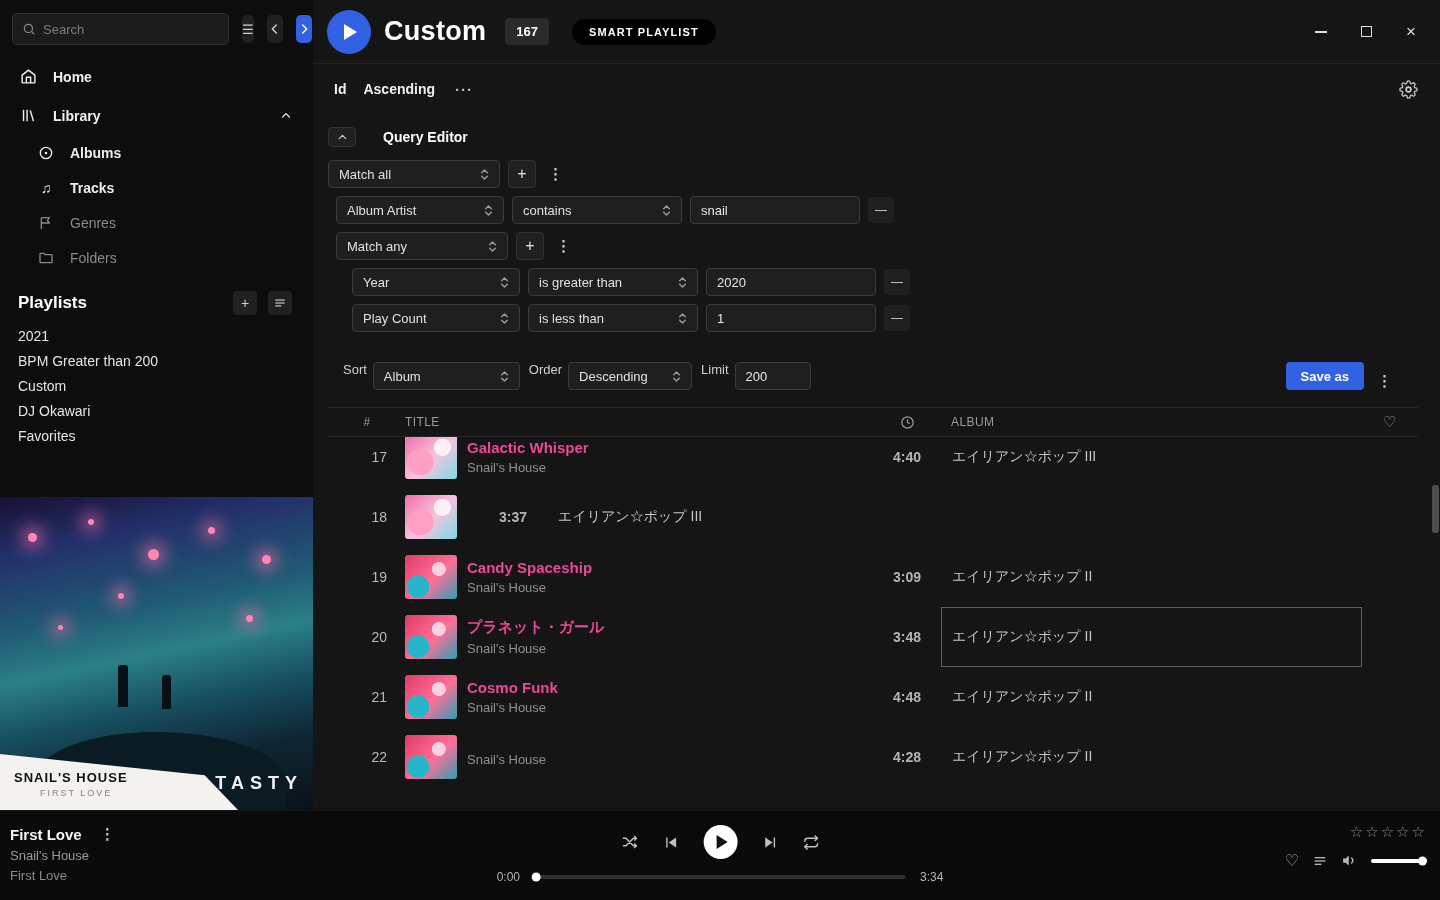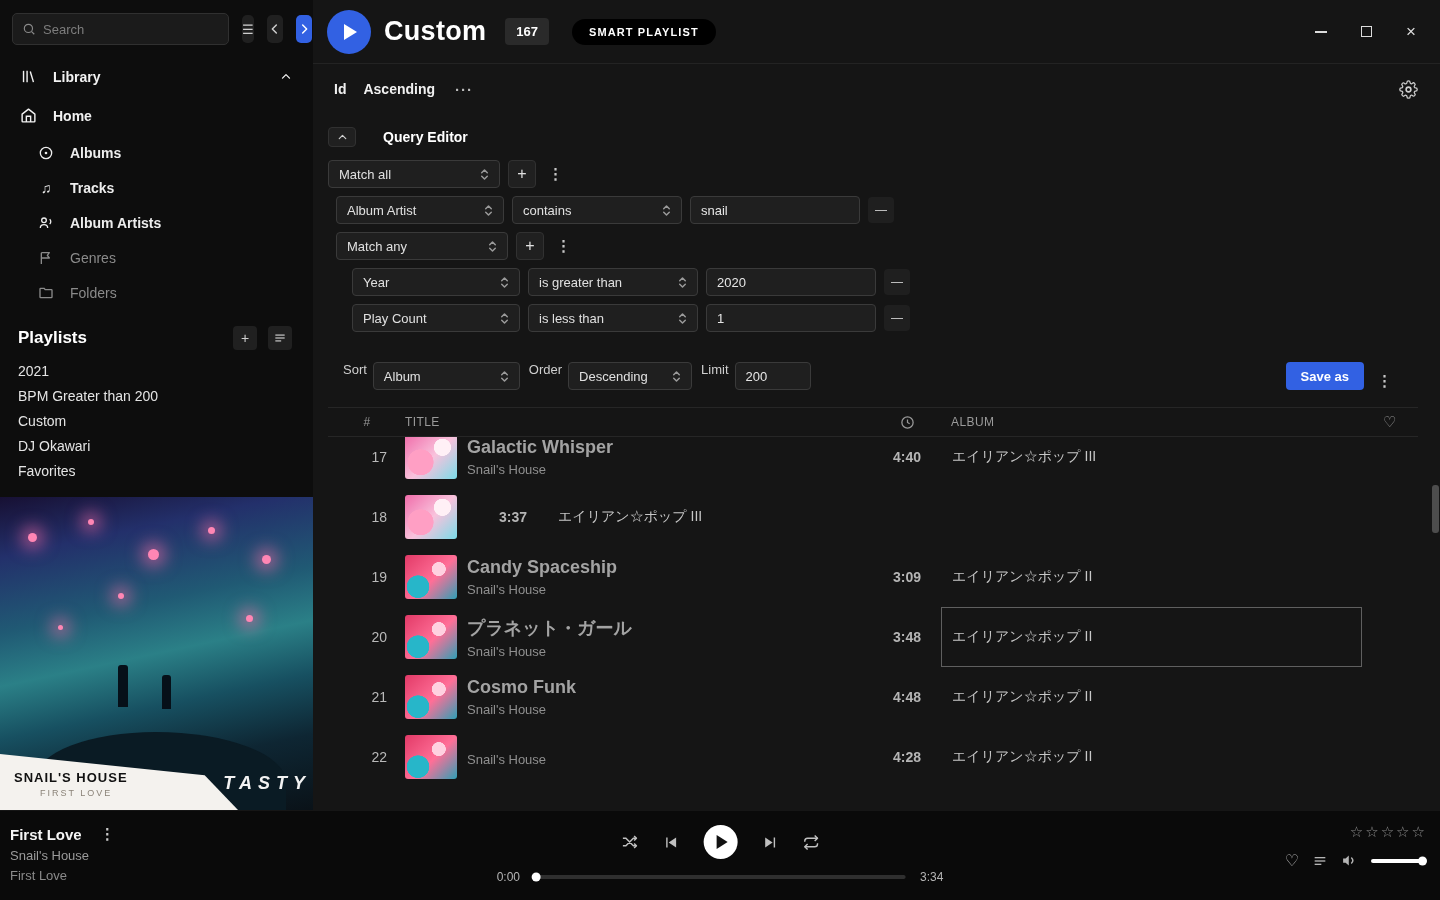--- a/index.html
+++ b/index.html
@@ -31,21 +31,21 @@
 
   
   .artwork { position:absolute; left:0; bottom:0; width:313px; height:313px; overflow:hidden;
     background:linear-gradient(168deg,#171033 0%,#23306b 16%,#205a74 36%,#2b8087 50%,#175061 64%,#0e2633 80%,#0a1218 100%); }
   .lantern { position:absolute; border-radius:50%; background:#ff86b4; box-shadow:0 0 16px 7px rgba(255,110,170,.55); }
   .rock { position:absolute; left:36px; bottom:-18px; width:250px; height:96px; background:#0a1b24; border-radius:55% 60% 0 0; }
   .figure { position:absolute; background:#061019; border-radius:3px 3px 0 0; }
   .banner { position:absolute; left:0; bottom:0; width:238px; height:56px; background:#f4f2ee; clip-path:polygon(0 0, 86% 38%, 100% 100%, 0 100%); padding:16px 0 0 14px; }
   .banner-artist { font-size:13px; font-weight:bold; letter-spacing:1px; color:#111; }
   .banner-title { font-size:9px; letter-spacing:2px; color:#8a8378; margin:3px 0 0 26px; }
-  .tasty { position:absolute; right:2px; bottom:16px; color:#f2f2f2; font-size:18px; font-weight:bold; letter-spacing:6px;font-style:italic; }
+  .tasty { position:absolute; right:10px; bottom:16px; color:#f2f2f2; font-size:18px; font-weight:bold; letter-spacing:6px; }
 
   
   .main { position:absolute; left:313px; top:0; width:1127px; height:810px; background:#151515; }
   .main-header { height:64px; display:flex; align-items:center; gap:13px; padding:0 22px 0 14px; border-bottom:1px solid #232323; }
   .play-circle { width:44px; height:44px; border-radius:50%; background:#3261e3; display:flex; align-items:center; justify-content:center; flex:0 0 44px; cursor:pointer; }
   .play-circle .tri { width:0; height:0; border-left:13px solid #fff; border-top:8px solid transparent; border-bottom:8px solid transparent; margin-left:3px; }
   .page-title { font-size:27px; font-weight:800; color:#fff; letter-spacing:.3px; }
   .count-badge { background:#2a2a2a; color:#fff; font-size:13px; font-weight:bold; padding:6px 11px; border-radius:4px; margin-left:6px; }
   .smart-badge { background:#000; color:#fff; font-size:11px; font-weight:bold; letter-spacing:1.1px; padding:7px 17px; border-radius:14px; margin-left:10px; }
   .win-controls { margin-left:auto; display:flex; align-items:center; gap:31px; }
@@ -95,21 +95,21 @@
   .thumb { flex:0 0 52px; width:52px; height:44px; border-radius:3px; margin-left:14px; }
   .art-iii { background:
     radial-gradient(circle at 72% 28%, #fff0f6 0 17%, transparent 18%),
     radial-gradient(circle at 30% 62%, #ff9fc4 0 28%, transparent 29%),
     linear-gradient(135deg,#f06daa 0%,#f9c2dc 52%,#7adce8 100%); }
   .art-ii { background:
     radial-gradient(circle at 65% 32%, #ffd1e0 0 15%, transparent 16%),
     radial-gradient(circle at 25% 72%, #27b6c9 0 22%, transparent 23%),
     linear-gradient(135deg,#e23a67 0%,#ff6f97 55%,#2e9fb5 100%); }
   .r-titleblock { flex:1; margin-left:10px; min-width:0; }
-  .r-title { font-size:18px; font-weight:600; color:#a3a3a3; }
+  .r-title { font-size:15px; font-weight:600; color:#ec4899; }
   .r-artist { font-size:13px; color:#8f8f8f; margin-top:4px; }
   .r-duration { width:70px; text-align:right; color:#b5b5b5; font-size:14px;font-weight:bold; }
   .r-album { width:421px; height:60px; margin-left:20px; display:flex; align-items:center; padding-left:10px; color:#c7c7c7; font-size:14px; border:1px solid transparent; }
   .row.focused .r-album { border:1px solid #5f5f5f; }
   .r-fav { width:56px; }
 
   .scroll-thumb { position:absolute; right:1px; top:485px; width:7px; height:48px; background:#4d4d4d; border-radius:3px; cursor:pointer; }
 
   
   .player { position:absolute; left:0; bottom:0; width:1440px; height:90px; background:#0a0a0a; border-top:1px solid #161616; }
@@ -242,49 +242,43 @@
       <div class="icon-btn accent">
           <svg class="ic" width="16" height="16">
             <use href="#i-chevright"></use>
           </svg>
         </div>
     </div>
 
     <div class="nav">
       <div class="nav-item">
         <svg class="ic" width="17" height="17">
+            <use href="#i-home"></use>
+          </svg>
+        <span>Home</span>
+      </div>
+      <div class="nav-item">
+        <svg class="ic" width="17" height="17">
             <use href="#i-library"></use>
           </svg>
         <span>Library</span>
         <span class="grow"></span>
         <svg class="ic" width="14" height="14">
             <use href="#i-chevup"></use>
           </svg>
       </div>
-      <div class="nav-item">
-        <svg class="ic" width="17" height="17">
-            <use href="#i-home"></use>
-          </svg>
-        <span>Home</span>
-      </div>
       <div class="sub-item">
         <svg class="ic" width="16" height="16">
             <use href="#i-disc"></use>
           </svg>
         <span>Albums</span>
       </div>
       <div class="sub-item">
         <span class="ic" style="width:16px;text-align:center">♫</span>
         <span>Tracks</span>
-      </div>
-      <div class="sub-item">
-        <svg class="ic" width="16" height="16">
-            <use href="#i-artist"></use>
-          </svg>
-        <span>Album Artists</span>
       </div>
       <div class="sub-item muted">
         <svg class="ic" width="16" height="16">
             <use href="#i-flag"></use>
           </svg>
         <span>Genres</span>
       </div>
       <div class="sub-item muted">
         <svg class="ic" width="16" height="16">
             <use href="#i-folder"></use>

